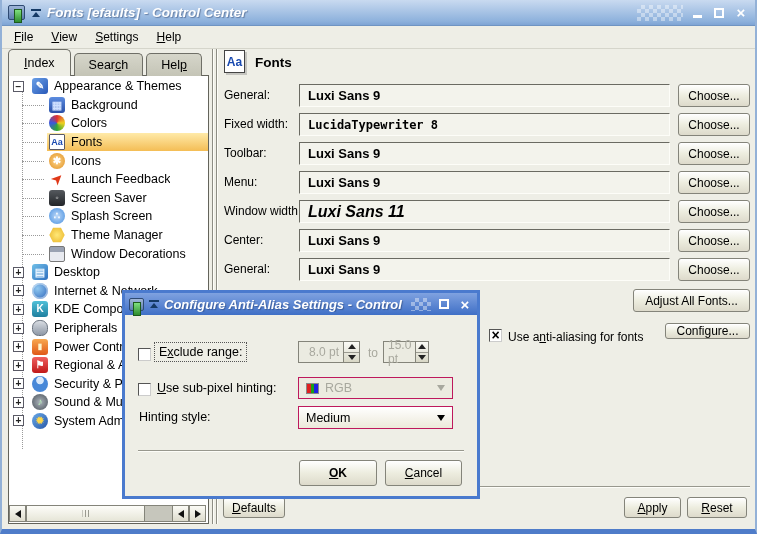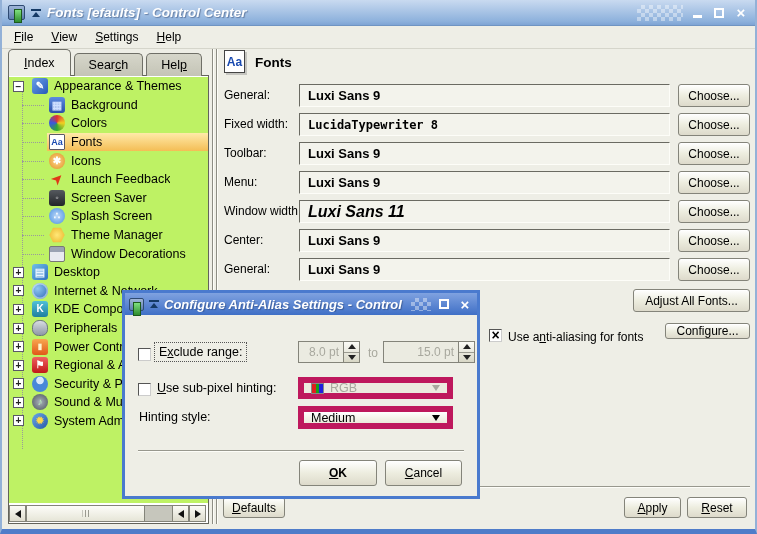--- a/index.html
+++ b/index.html
@@ -65,21 +65,21 @@
     padding:0 14px; display:flex; align-items:center; height:23px; margin-left:3px;
     background:linear-gradient(#d6d6ca,#c4c4b6); font-size:12.5px;
   }
   .tab.active{ height:27px; margin-left:0; background:#eeeee6; padding:0 15px; }
 
   
   .left-frame{
     position:absolute; left:6px; top:75px; width:201px; height:449px;
     background:#fff; border:1px solid #63635b;
   }
-  .tree{ position:absolute; left:7px; top:77px; width:199px; height:426px; overflow:hidden; background:#bef264; }
+  .tree{ position:absolute; left:7px; top:77px; width:199px; height:426px; overflow:hidden; background:#ffffff; }
   .tree::before{ content:""; position:absolute; left:13px; top:14px; height:358px; border-left:1px dotted #9a9a9a; }
   .trow{ display:flex; align-items:center; height:18.6px; padding-left:4px; position:relative; font-size:12.5px; }
   .trow.lvl1{ padding-left:38px; }
   .trow.lvl1::before{ content:""; position:absolute; left:13px; top:50%; width:22px; border-top:1px dotted #9a9a9a; }
   .exp{
     width:11px; height:11px; background:#fff; border:1px solid #5a5a66; flex:none;
     display:flex; align-items:center; justify-content:center; margin-right:6px; z-index:1;
     font-size:10px; line-height:9px; font-weight:bold; color:#222;
   }
   .exp[data-exp="minus"]::after{ content:"−"; }
@@ -208,21 +208,21 @@
   .spin .val{ flex:1; display:flex; align-items:center; justify-content:flex-end; padding:0 4px; color:#a8a89e; font-size:12px; }
   .spin .btns{ width:16px; display:flex; flex-direction:column; border-left:1px solid #84847a;
     background:linear-gradient(#fbfbf6,#d8d7c6); }
   .spin .btns span{ flex:1; display:flex; align-items:center; justify-content:center; }
   .spin .btns span:first-child{ border-bottom:1px solid #9a9a90; }
   .tri-up{ width:0; height:0; border-left:4px solid transparent; border-right:4px solid transparent; border-bottom:5px solid #222; }
   .tri-dn{ width:0; height:0; border-left:4px solid transparent; border-right:4px solid transparent; border-top:5px solid #222; }
   .to-label{ position:absolute; color:#a8a89e; font-size:12px; }
 
   .combo{ position:absolute; height:22px; display:flex; align-items:center; gap:6px; padding:0 7px;
-    border:6px solid #be185d; background:linear-gradient(#ffffff,#ece9da); font-size:12.5px; }
+    border:1px solid #be185d; background:linear-gradient(#ffffff,#ece9da); font-size:12.5px; }
   .combo .arr{ margin-left:auto; width:0; height:0; border-left:4.5px solid transparent; border-right:4.5px solid transparent; border-top:6px solid #000; }
   .combo.disabled{ background:#ecebe0; color:#a8a89e; }
   .combo.disabled .arr{ border-top-color:#a8a89e; }
   .rgb-icon{ width:13px; height:11px; flex:none; border:1px solid #888;
     background:linear-gradient(90deg,#e02020 0 33%, #18a018 33% 66%, #2020e0 66% 100%); }
 
   .dlg-sep{ position:absolute; left:13px; right:13px; top:135px; height:2px;
     border-top:1px solid #98988e; border-bottom:1px solid #fdfdf8; }
   .ok-btn{ position:absolute; left:174px; top:145px; width:78px; height:26px; font-weight:bold; }
   .cancel-btn{ position:absolute; left:260px; top:145px; width:77px; height:26px; }
@@ -473,21 +473,21 @@
         <span class="btns">
             <span>
               <i class="tri-up"></i>
             </span>
             <span>
               <i class="tri-dn"></i>
             </span>
           </span>
       </div>
       <span class="to-label" style="left:243px; top:31px">to</span>
-      <div class="spin" style="left:258px; top:26px; width:92px">
+      <div class="spin" style="left:258px; top:26px; width:46px">
         <span class="val">15.0 pt</span>
         <span class="btns">
             <span>
               <i class="tri-up"></i>
             </span>
             <span>
               <i class="tri-dn"></i>
             </span>
           </span>
       </div>

